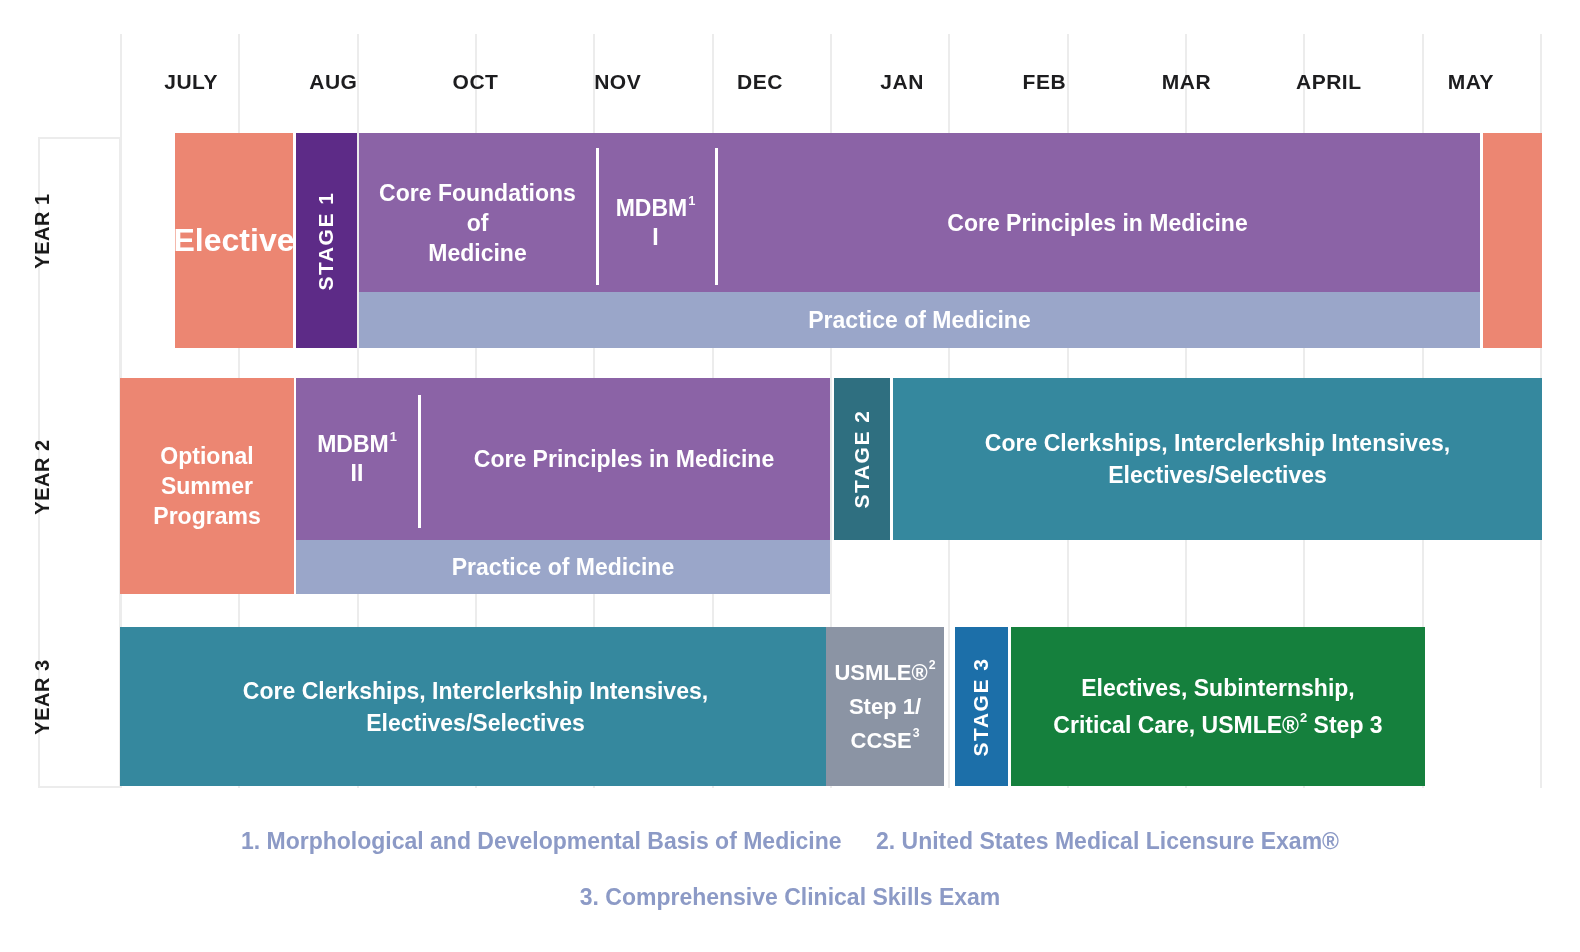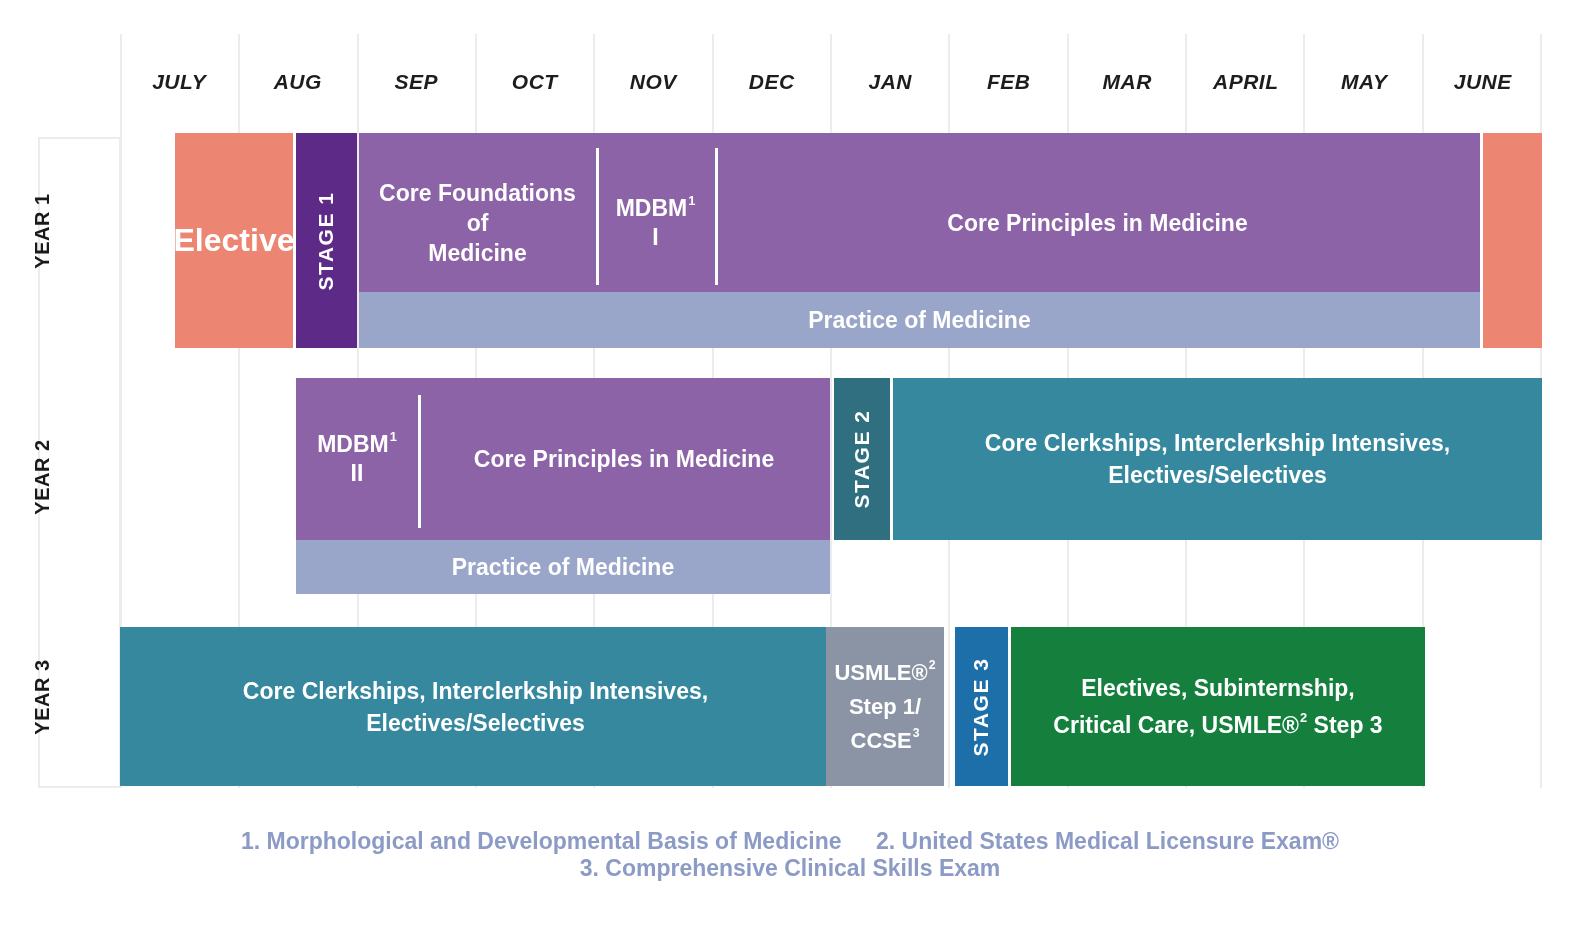--- a/index.html
+++ b/index.html
@@ -12,21 +12,21 @@
     position:absolute;left:120px;top:34px;width:1422px;height:754px;
     display:flex;border-left:2px solid #ececec;box-sizing:border-box;
   }
   .grid .col{flex:1;border-right:2px solid #ececec;box-sizing:border-box;}
   
   .months{
     position:absolute;left:120px;top:34px;width:1422px;height:96px;display:flex;
   }
   .months .m{
     flex:1;display:flex;align-items:center;justify-content:center;
-    font-weight:bold;font-size:21px;color:#1d1d1f;letter-spacing:.5px;font-style:italic;
+    font-weight:bold;font-size:21px;color:#1d1d1f;letter-spacing:.5px;
   }
   
   .yearcol{
     position:absolute;left:38px;top:137px;width:83px;height:651px;
     border:2px solid #ececec;background:#fff;box-sizing:border-box;
   }
   .ylab{
     position:absolute;left:50%;width:0;height:0;overflow:visible;
     display:flex;align-items:center;justify-content:center;
   }
@@ -43,21 +43,21 @@
   .rotlab{transform:rotate(-90deg);white-space:nowrap;letter-spacing:1.5px;font-size:21px;}
   sup{font-size:.56em;position:relative;top:-.15em;margin-left:1px;line-height:0;}
   .divider{position:absolute;width:3px;background:#fff;}
   .seg{position:absolute;top:0;height:100%;display:flex;align-items:center;justify-content:center;}
   
   .footnotes{
     position:absolute;left:0;top:828px;width:1580px;text-align:center;
     font-weight:bold;font-size:23px;color:#8c9ac6;
   }
   .footnotes .row1 span{margin:0 14px;}
-  .footnotes .row2{margin-top:0;}
+  .footnotes .row2{margin-top:29px;}
 </style>
 </head>
 <body>
 
 <div class="stage">
 
   <div class="grid">
     <div class="col"></div>
       <div class="col"></div>
     <div class="col"></div>
@@ -68,30 +68,28 @@
       <div class="col"></div>
     <div class="col"></div>
       <div class="col"></div>
     <div class="col"></div>
       <div class="col"></div>
   </div>
 
   <div class="months">
     <div class="m">JULY</div>
     <div class="m">AUG</div>
-    <div class="m">SEP</div>
     <div class="m">OCT</div>
     <div class="m">NOV</div>
     <div class="m">DEC</div>
     <div class="m">JAN</div>
     <div class="m">FEB</div>
     <div class="m">MAR</div>
     <div class="m">APRIL</div>
     <div class="m">MAY</div>
-    <div class="m">JUNE</div>
   </div>
 
   <div class="yearcol">
     <div class="ylab" style="top:103px;">
         <span>YEAR 1</span>
       </div>
     <div class="ylab" style="top:349px;">
         <span>YEAR 2</span>
       </div>
     <div class="ylab" style="top:569px;">
@@ -123,20 +121,23 @@
   </div>
 
   <div class="block" style="left:359px;top:292px;width:1121px;height:56px;background:#9aa6c9;font-size:23px;">
     <span>Practice of Medicine</span>
   </div>
 
   <div class="block" style="left:1483px;top:133px;width:59px;height:215px;background:#ec8672;">
     <span></span>
   </div>
 
+  <div class="block preline" style="left:120px;top:378px;width:174px;height:216px;background:#ec8672;font-size:23px;line-height:30px;">Optional
+Summer
+Programs</div>
 
   <div class="block" style="left:296px;top:378px;width:534px;height:162px;background:#8b63a6;">
     <div class="divider" style="left:122px;top:17px;height:133px;"></div>
     <div class="seg" style="left:0;width:122px;font-size:23px;">
       <div>
         <span>MDBM</span><sup>1</sup>
         <div style="line-height:30px;">II</div>
       </div>
     </div>
     <div class="seg" style="left:122px;width:412px;font-size:23px;">Core Principles in Medicine</div>

